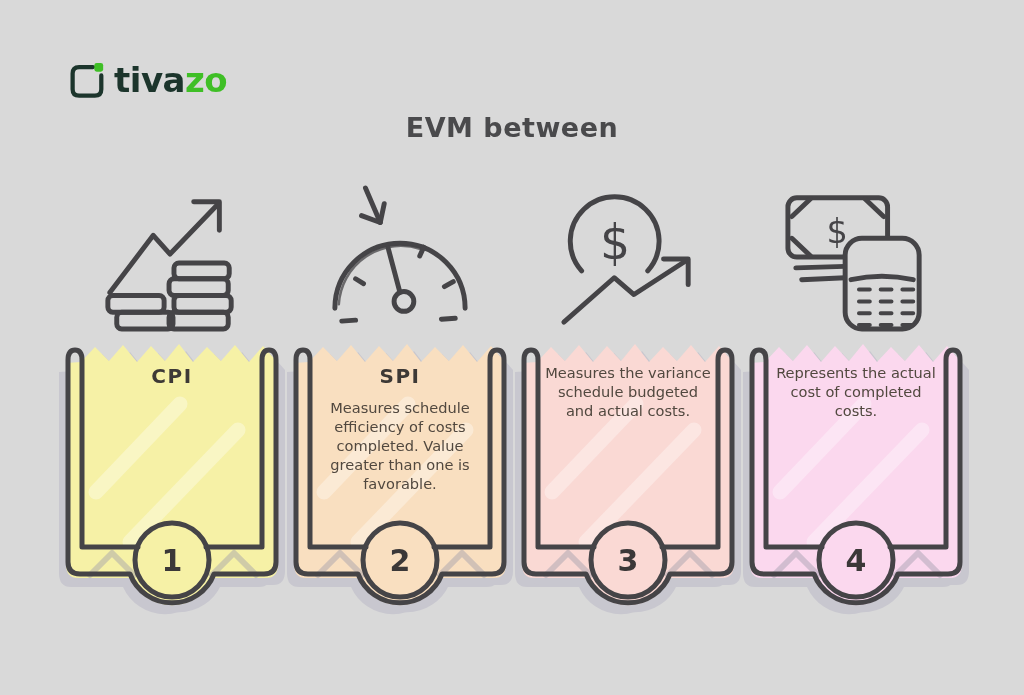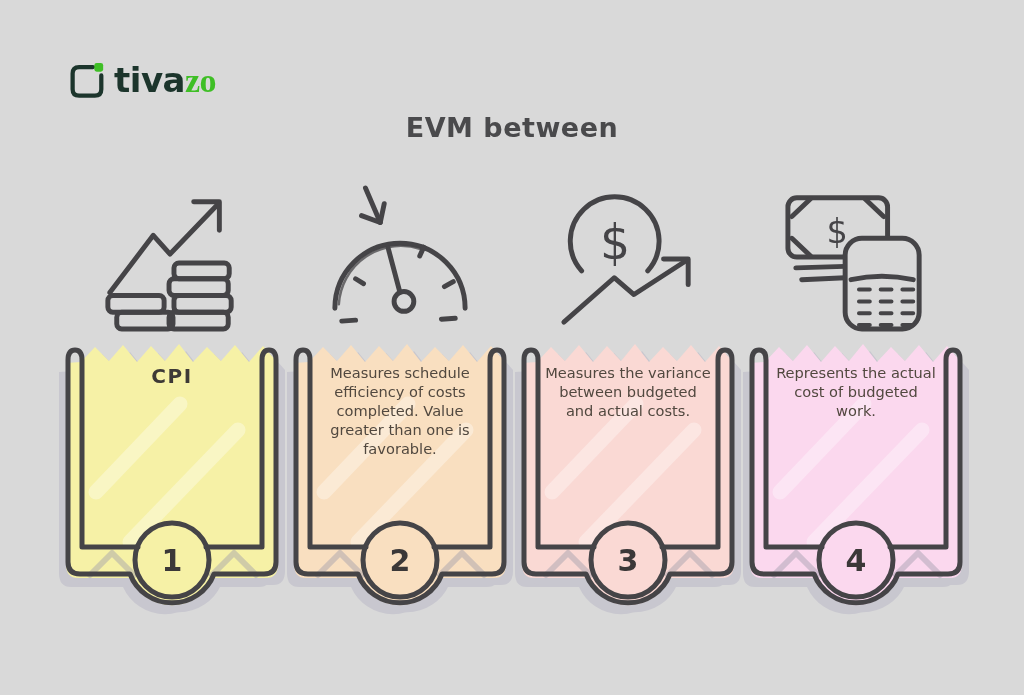--- a/index.html
+++ b/index.html
@@ -7,21 +7,21 @@
     position:relative;width:1024px;height:695px;
     background:var(--background,#d9d9d9);
     overflow:hidden;
     font-family:"DejaVu Sans",sans-serif;
   }
   
   .logo{position:absolute;top:60px;left:68px;display:flex;align-items:center;gap:9px;}
   .logo-mark{width:37px;height:40px;}
   .logo-text{font-size:34px;font-weight:700;letter-spacing:-0.5px;line-height:1;}
   .logo-text .primary{color:var(--logo-dark,#1c352c);}
-  .logo-text .accent{color:var(--logo-green,#3fbf26);font-family:Liberation Serif, serif;}
+  .logo-text .accent{color:var(--logo-green,#3fbf26);}
   
   .title{
     position:absolute;top:112px;left:0;width:100%;margin:0;
     text-align:center;font-size:27px;font-weight:700;
     letter-spacing:0.5px;color:var(--title-text,#4a4a4c);
   }
   
   .row{position:absolute;left:60px;display:flex;gap:4px;}
   .icons-row{top:180px;}
   .cards-row{top:342px;}
@@ -159,52 +159,53 @@
         <use href="#card-fill-shape" class="card-shadow" transform="translate(7,7)"></use>
         <use href="#card-fill-shape" fill="#f9dfc0"></use>
         <path class="texture-white" d="M 36 150 L 120 62"></path>
         <path class="texture-white" d="M 70 200 L 178 88"></path>
         <path class="texture-gray" d="M 30 233 L 52 211 L 74 233 M 152 233 L 174 211 L 196 233"></path>
         <use href="#card-ink-shape" class="ink-use"></use>
         <circle cx="112" cy="218" r="37" class="ink-use" fill="#f9dfc0"></circle>
         <text class="card-number" x="112" y="229">2</text>
       </svg>
       <div class="card-content">
+        <h3>SPI</h3>
         <p>Measures schedule efficiency of costs completed. Value greater than one is favorable.</p>
       </div>
     </div>
 
     <div class="card">
       <svg class="card-art" viewBox="0 0 224 268">
         <use href="#card-fill-shape" class="card-shadow" transform="translate(-7,9)"></use>
         <use href="#card-fill-shape" class="card-shadow" transform="translate(7,7)"></use>
         <use href="#card-fill-shape" fill="#fad9d4"></use>
         <path class="texture-white" d="M 36 150 L 120 62"></path>
         <path class="texture-white" d="M 70 200 L 178 88"></path>
         <path class="texture-gray" d="M 30 233 L 52 211 L 74 233 M 152 233 L 174 211 L 196 233"></path>
         <use href="#card-ink-shape" class="ink-use"></use>
         <circle cx="112" cy="218" r="37" class="ink-use" fill="#fad9d4"></circle>
         <text class="card-number" x="112" y="229">3</text>
       </svg>
       <div class="card-content">
-        <p>Measures the variance between budgeted and actual costs.</p>
+        <p>Measures the variance schedule budgeted and actual costs.</p>
       </div>
     </div>
 
     <div class="card">
       <svg class="card-art" viewBox="0 0 224 268">
         <use href="#card-fill-shape" class="card-shadow" transform="translate(-7,9)"></use>
         <use href="#card-fill-shape" class="card-shadow" transform="translate(7,7)"></use>
         <use href="#card-fill-shape" fill="#fbd8ee"></use>
         <path class="texture-white" d="M 36 150 L 120 62"></path>
         <path class="texture-white" d="M 70 200 L 178 88"></path>
         <path class="texture-gray" d="M 30 233 L 52 211 L 74 233 M 152 233 L 174 211 L 196 233"></path>
         <use href="#card-ink-shape" class="ink-use"></use>
         <circle cx="112" cy="218" r="37" class="ink-use" fill="#fbd8ee"></circle>
         <text class="card-number" x="112" y="229">4</text>
       </svg>
       <div class="card-content">
-        <p>Represents the actual cost of budgeted work.</p>
+        <p>Represents the actual cost of completed costs.</p>
       </div>
     </div>
 
   </div>
 </div>
 
 </body></html>

